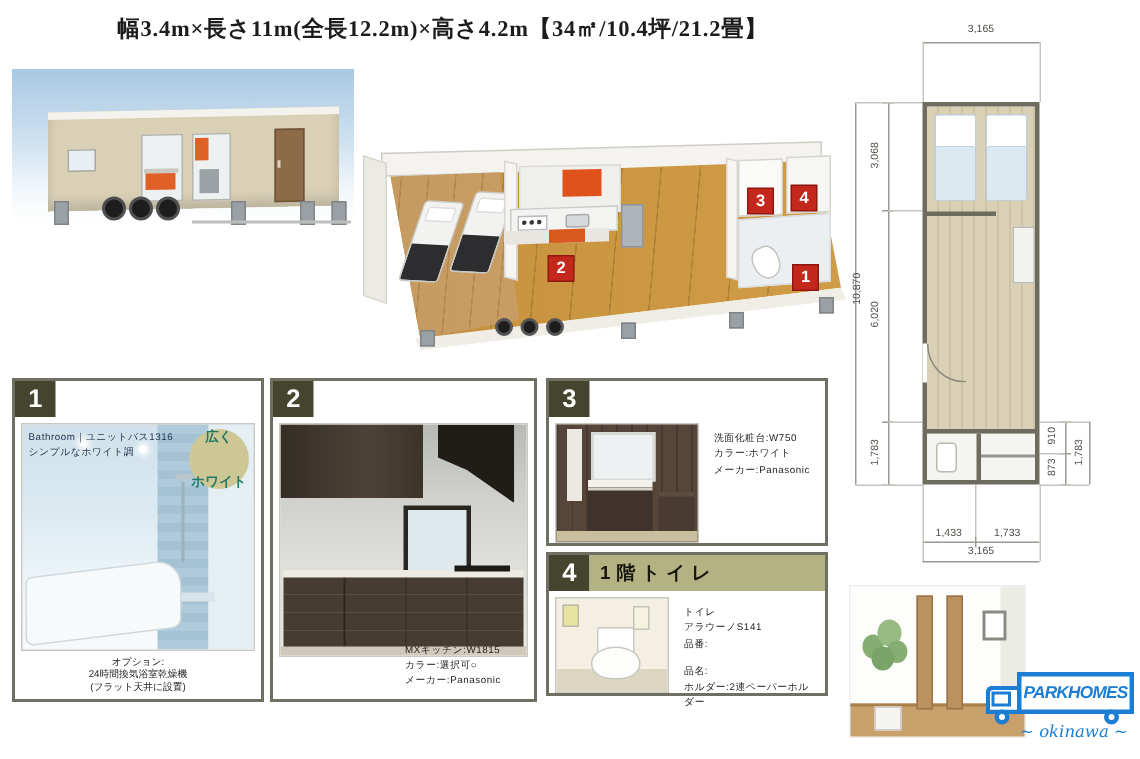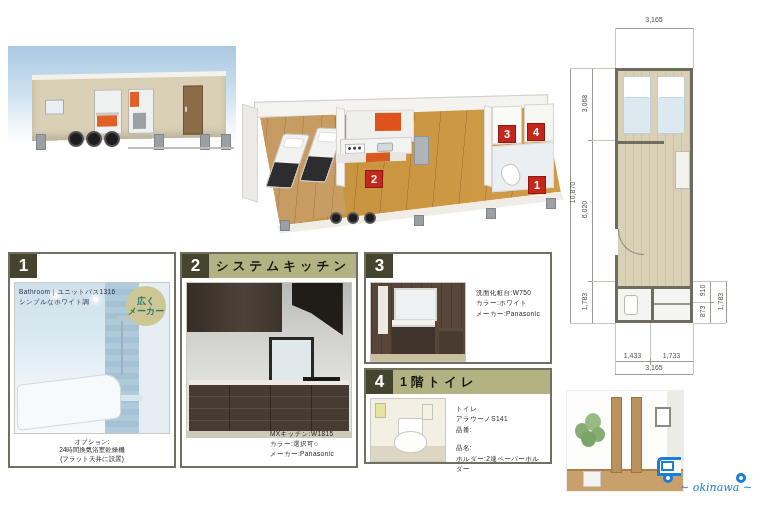--- a/index.html
+++ b/index.html
@@ -112,21 +112,21 @@
   .p1 { left:8px; top:252px; width:168px; height:216px; }
   .p2 { left:180px; top:252px; width:178px; height:216px; }
   .p3 { left:364px; top:252px; width:188px; height:112px; }
   .p4 { left:364px; top:368px; width:188px; height:96px; }
   .panel-head { display:flex; height:24px; }
   .pnum { width:27px; background:#45452f; color:#fff; font-weight:bold; font-size:17px;
           display:flex; align-items:center; justify-content:center; }
   .ptitle { flex:1; background:#b2b282; color:#17170e; font-weight:bold; font-size:12.5px;
             letter-spacing:4px; display:flex; align-items:center; padding-left:7px; white-space:nowrap; overflow:hidden; }
   .badge { border-radius:50%; background:#cdc795; color:#1f7a68; font-weight:bold;
-           display:flex; flex-direction:column; align-items:center; justify-content:center;
+           display:flex; flex-direction:column; align-items:center; justify-content:space-between;
            line-height:1.15; text-align:center; }
   .badge span { display:block; }
 
   .p1-photo { position:relative; margin:4px; height:150px; border:1px solid #c9c9c2; overflow:hidden;
               background:linear-gradient(180deg,#cfe0ea 0%,#dcebf2 40%,#eef5f8 70%,#f7fafb 100%); }
   .bath-accent { position:absolute; right:30px; top:0; width:34px; height:100%;
                  background:repeating-linear-gradient(180deg,#aecadb 0 6px,#a5c2d4 6px 12px); }
   .bath-rightwall { position:absolute; right:0; top:0; width:30px; height:100%; background:#e4eef3; }
   .bath-light { position:absolute; width:5px; height:5px; border-radius:50%; background:#ffffff; box-shadow:0 0 4px 2px rgba(255,255,255,.9); }
   .bl1 { left:38px; top:10px; } .bl2 { left:78px; top:14px; }
@@ -199,20 +199,21 @@
   .lw1 { left:15px; } .lw2 { left:88px; }
   .lg-sub { position:absolute; left:24px; top:37px; width:88px; text-align:center; color:#1c7ed2;
             font-style:italic; font-size:11px; font-family:"DejaVu Serif", serif; }
   .lg-sub::before { content:"∼ "; } .lg-sub::after { content:" ∼"; }
 </style>
 </head>
 <body>
 
 <div class="page">
 
+  <div class="doc-title">幅3.4m×長さ11m(全長12.2m)×高さ4.2m【34㎡/10.4坪/21.2畳】</div>
 
   <div class="exterior">
     <div class="tr-body">
       <div class="tr-win-s"></div>
       <div class="tr-win1">
         <div class="tr-win1-counter"></div>
         <div class="tr-win1-orange"></div>
       </div>
       <div class="tr-win2">
         <div class="tr-win2-orange"></div>
@@ -353,34 +354,33 @@
       <div class="shower-bar"></div>
       <div class="shower-head"></div>
       <div class="bath-ledge"></div>
       <div class="bath-tub"></div>
       <div class="p1-overlay">
         <div>Bathroom｜ユニットバス1316</div>
         <div>シンプルなホワイト調</div>
       </div>
       <div class="badge badge-p1">
         <span>広く</span>
-        <span>メーカー</span>
+        <span>ホワイト</span>
       </div>
     </div>
     <div class="p1-footer">
       <div>オプション:</div>
       <div>24時間換気浴室乾燥機</div>
       <div>(フラット天井に設置)</div>
     </div>
   </div>
 
   <div class="panel p2">
     <div class="panel-head">
       <div class="pnum">2</div>
-      <div class="ptitle">システムキッチン</div>
     </div>
     <div class="p2-photo">
       <div class="kit2-upper"></div>
       <div class="kit2-hood"></div>
       <div class="kit2-win"></div>
       <div class="kit2-counter"></div>
       <div class="kit2-stove"></div>
       <div class="kit2-base"></div>
       <div class="kit2-floor"></div>
     </div>
@@ -447,18 +447,21 @@
       <div class="in-leaf lf2"></div>
       <div class="in-leaf lf3"></div>
       <div class="in-leaf lf4"></div>
       <div class="in-pot"></div>
     </div>
   </div>
 
   <div class="logo">
     <div class="lg-cab"></div>
     <div class="lg-cab-win"></div>
+    <div class="lg-box">
+      <span class="lg-name">PARKHOMES</span>
+    </div>
     <div class="lg-wheel lw1"></div>
     <div class="lg-wheel lw2"></div>
     <div class="lg-sub">okinawa</div>
   </div>
 
 </div>
 
 </body></html>

